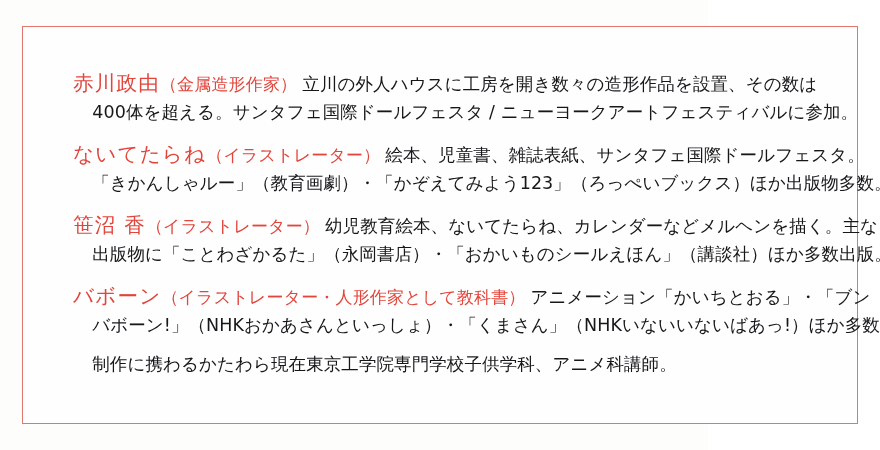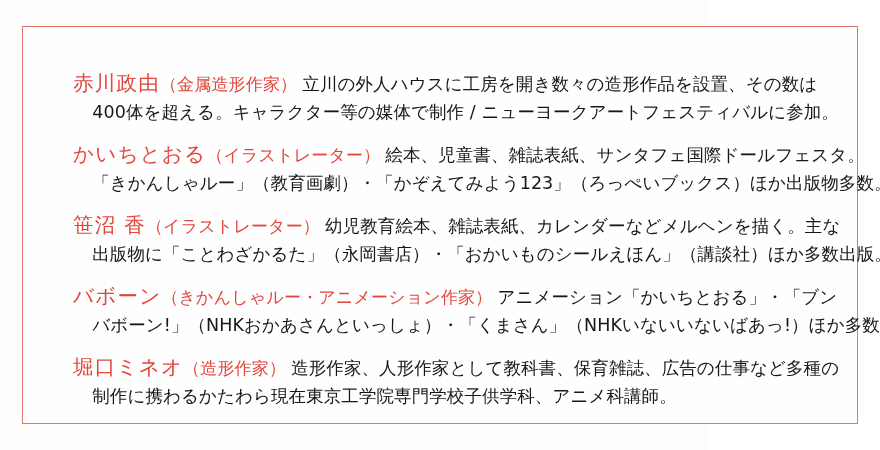--- a/index.html
+++ b/index.html
@@ -81,55 +81,52 @@
 
 <div id="page">
   <div id="frame">
     <div id="entries">
 
       <div class="entry">
         <span class="line">
           <span class="name">赤川政由</span><span class="role">（金属造形作家）</span><span class="sp"></span><span class="desc">立川の外人ハウスに工房を開き数々の造形作品を設置、その数は</span>
         </span>
         <span class="line indent">
-          <span class="desc">400体を超える。キャラクター等の媒体で制作 / ニューヨークアートフェスティバルに参加。</span>
+          <span class="desc">400体を超える。サンタフェ国際ドールフェスタ / ニューヨークアートフェスティバルに参加。</span>
         </span>
       </div>
 
       <div class="entry">
         <span class="line">
-          <span class="name">かいちとおる</span><span class="role">（イラストレーター）</span><span class="sp"></span><span class="desc">絵本、児童書、雑誌表紙、サンタフェ国際ドールフェスタ。</span>
+          <span class="name">ないてたらね</span><span class="role">（イラストレーター）</span><span class="sp"></span><span class="desc">絵本、児童書、雑誌表紙、サンタフェ国際ドールフェスタ。</span>
         </span>
         <span class="line indent">
           <span class="desc">「きかんしゃルー」（教育画劇）・「かぞえてみよう123」（ろっぺいブックス）ほか出版物多数。</span>
         </span>
       </div>
 
       <div class="entry">
         <span class="line">
-          <span class="name">笹沼 香</span><span class="role">（イラストレーター）</span><span class="sp"></span><span class="desc">幼児教育絵本、雑誌表紙、カレンダーなどメルヘンを描く。主な</span>
+          <span class="name">笹沼 香</span><span class="role">（イラストレーター）</span><span class="sp"></span><span class="desc">幼児教育絵本、ないてたらね、カレンダーなどメルヘンを描く。主な</span>
         </span>
         <span class="line indent">
           <span class="desc">出版物に「ことわざかるた」（永岡書店）・「おかいものシールえほん」（講談社）ほか多数出版。</span>
         </span>
       </div>
 
       <div class="entry">
         <span class="line">
-          <span class="name">バボーン</span><span class="role">（きかんしゃルー・アニメーション作家）</span><span class="sp"></span><span class="desc">アニメーション「かいちとおる」・「ブン</span>
+          <span class="name">バボーン</span><span class="role">（イラストレーター・人形作家として教科書）</span><span class="sp"></span><span class="desc">アニメーション「かいちとおる」・「ブン</span>
         </span>
         <span class="line indent">
           <span class="desc">バボーン!」（NHKおかあさんといっしょ）・「くまさん」（NHKいないいないばあっ!）ほか多数。</span>
         </span>
       </div>
 
       <div class="entry">
-        <span class="line">
-          <span class="name">堀口ミネオ</span><span class="role">（造形作家）</span><span class="sp"></span><span class="desc">造形作家、人形作家として教科書、保育雑誌、広告の仕事など多種の</span>
-        </span>
         <span class="line indent">
           <span class="desc">制作に携わるかたわら現在東京工学院専門学校子供学科、アニメ科講師。</span>
         </span>
       </div>
 
     </div>
   </div>
 </div>
 
 </body></html>

